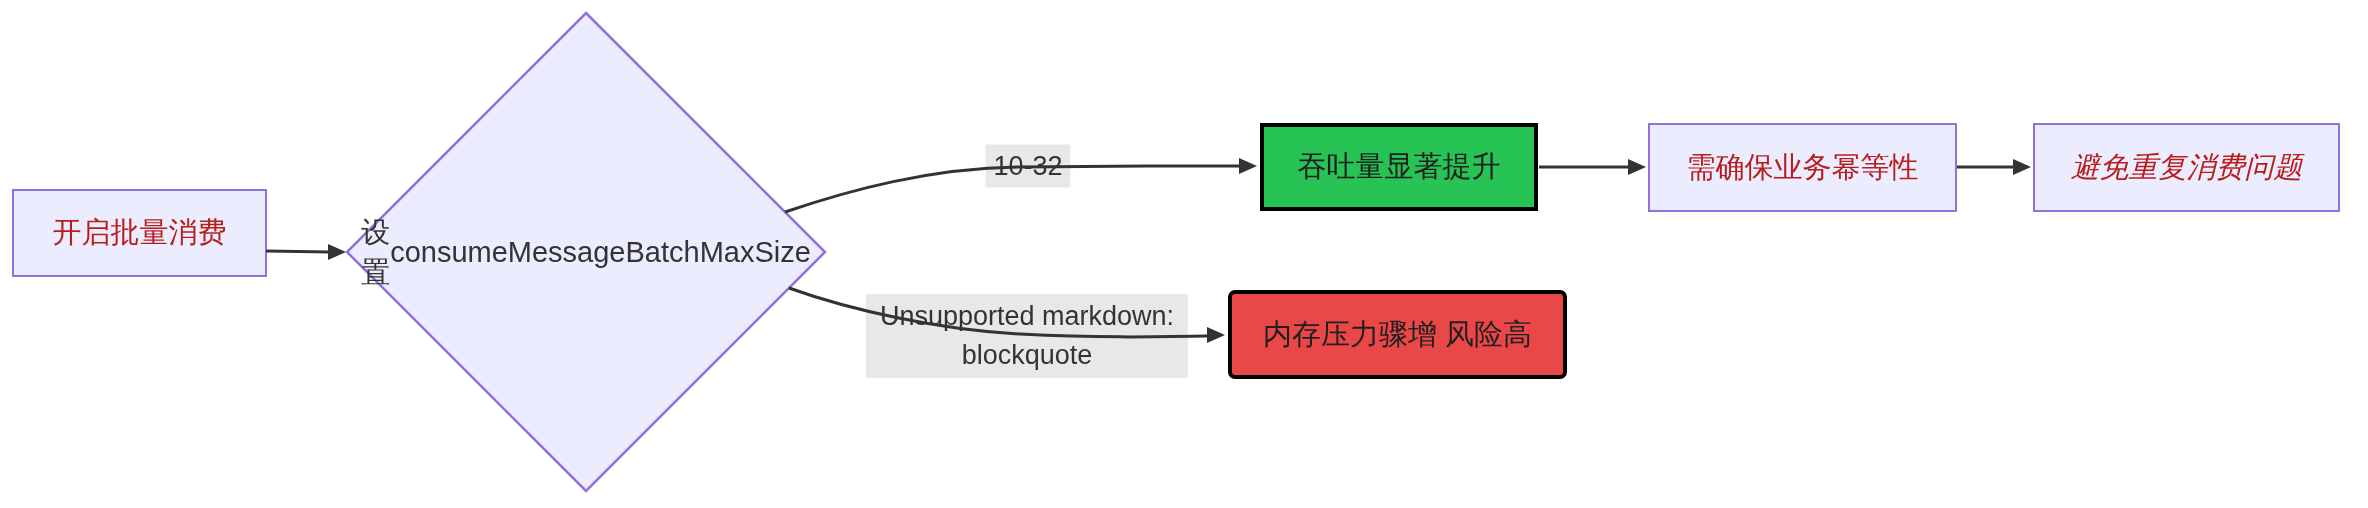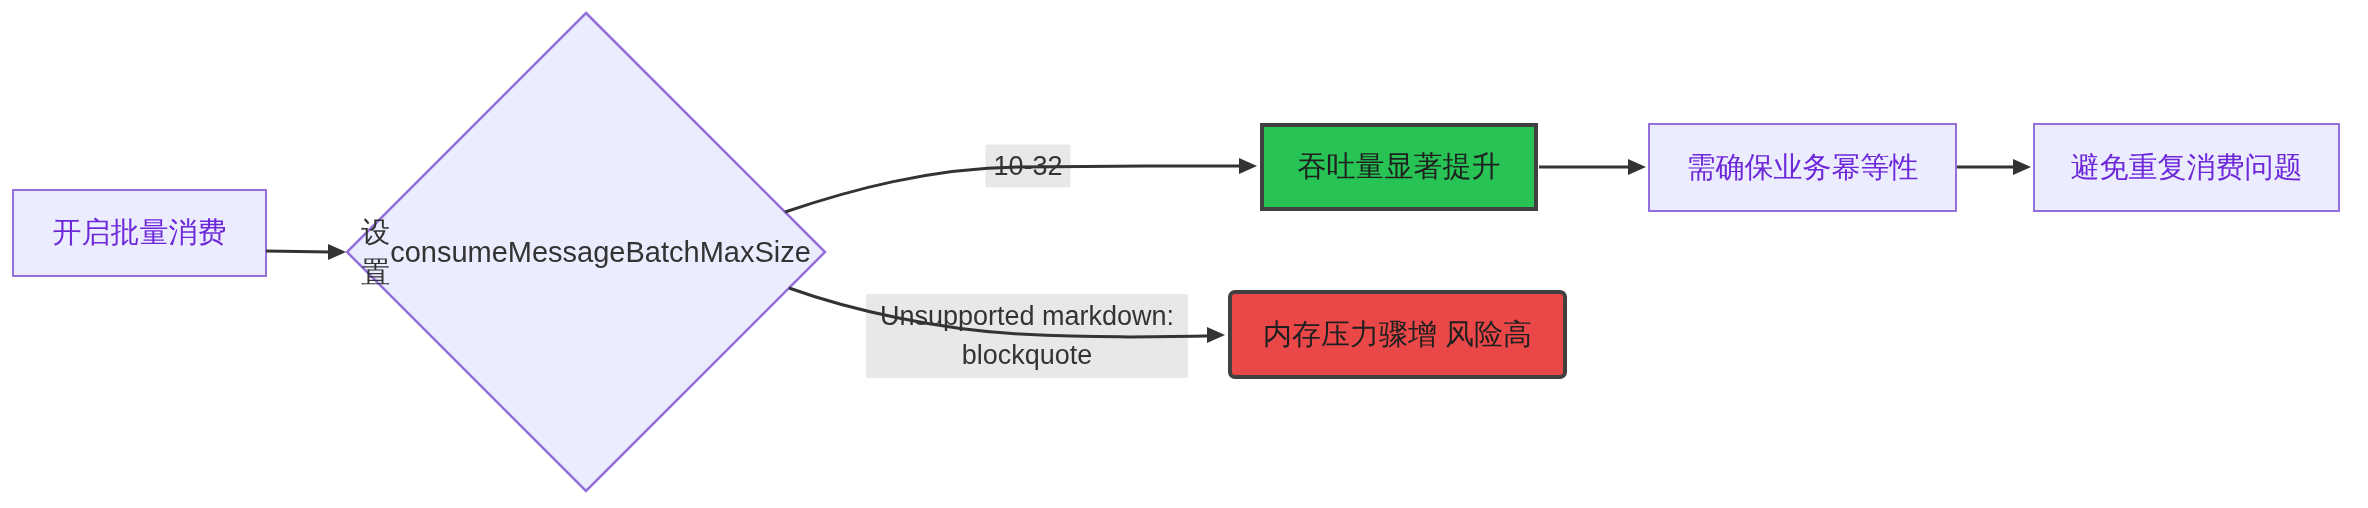--- a/index.html
+++ b/index.html
@@ -33,30 +33,30 @@
     display: flex;
     align-items: center;
     justify-content: center;
     text-align: center;
     font-size: 29px;
     z-index: 1;
   }
   .node-default {
     background: #ECECFF;
     border: 2.5px solid #9370DB;
-    color: #6d28d9;
+    color: #b91c1c;
   }
   .node-strong {
-    border: 4px solid #404040;
+    border: 4px solid #000000;
     color: #1f1f1f;
   }
   .node-start        { left: 12px;   top: 189px; width: 255px; height: 88px; }
   .node-throughput   { left: 1260px; top: 123px; width: 278px; height: 88px; background: #28C355; }
   .node-idempotency  { left: 1648px; top: 123px; width: 309px; height: 89px; }
-  .node-avoid        { left: 2033px; top: 123px; width: 307px; height: 89px; }
+  .node-avoid        { left: 2033px; top: 123px; width: 307px; height: 89px; font-style: italic; }
   .node-risk         { left: 1228px; top: 290px; width: 339px; height: 89px; background: #EA4848; border-radius: 7px; }
 
   .decision-label {
     position: absolute;
     left: 366px;
     top: 192px;
     width: 440px;
     height: 120px;
     display: flex;
     flex-direction: row;

